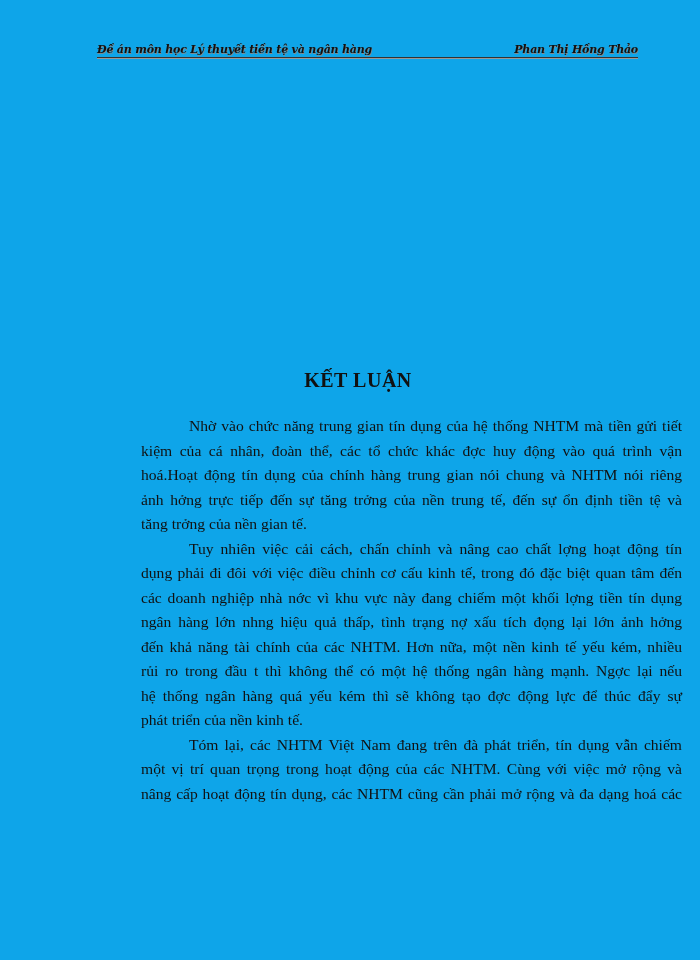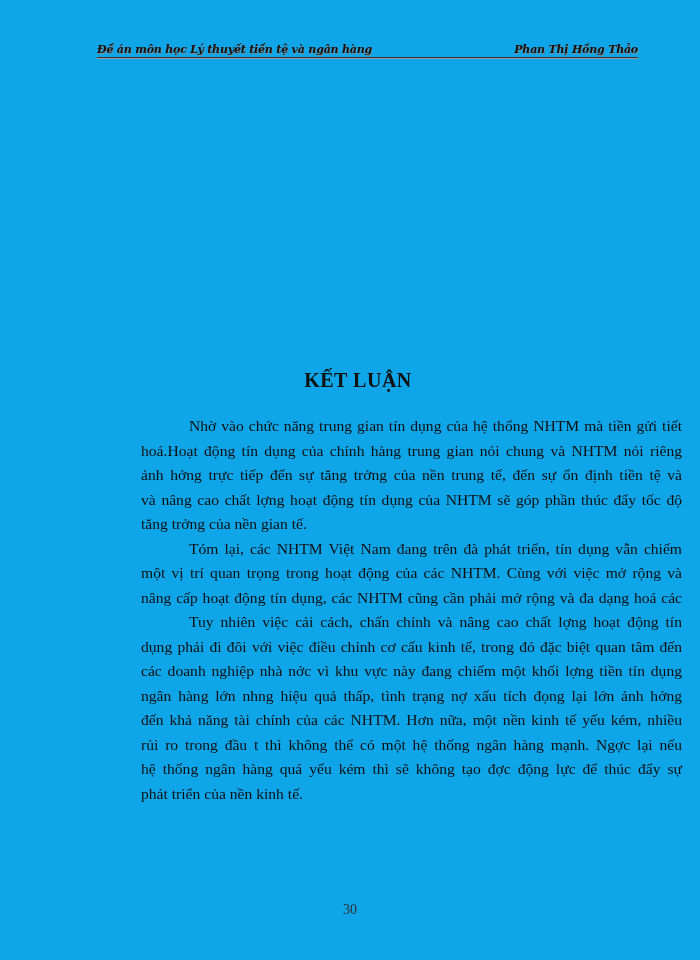--- a/index.html
+++ b/index.html
@@ -102,37 +102,36 @@
   <div class="running-header">
     <span>Đề án môn học Lý thuyết tiền tệ và ngân hàng</span>
     <span>Phan Thị Hồng Thảo</span>
   </div>
 
   <div class="title">KẾT LUẬN</div>
 
   <div class="body">
     <p>
       <span class="line first">Nhờ vào chức năng trung gian tín dụng của hệ thống NHTM mà tiền gửi tiết</span>
+      <span class="line">kiệm của cá nhân, đoàn thể, các tổ chức khác đợc   huy động vào quá trình vận</span>
       <span class="line">hoá.Hoạt động tín dụng của chính hàng trung gian nói chung và NHTM nói riêng</span>
       <span class="line">ảnh hởng   trực tiếp đến sự tăng trởng   của nền trung tế, đến sự ổn định tiền tệ và</span>
-      <span class="line">và nâng cao chất lợng   hoạt động tín dụng của NHTM sẽ góp phần thúc đẩy tốc độ</span>
       <span class="line last">tăng trởng   của nền gian tế.</span>
-    </p>
-    <p>
-      <span class="line first">Tóm lại, các NHTM Việt Nam đang trên đà phát triển, tín dụng vẫn chiếm</span>
-      <span class="line">một vị trí quan trọng trong hoạt động của các NHTM. Cùng với việc mở rộng và</span>
-      <span class="line">nâng cấp hoạt động tín dụng, các NHTM cũng cần phải mở rộng và đa dạng hoá các</span>
     </p>
     <p>
       <span class="line first">Tuy nhiên việc cải cách, chấn chỉnh và nâng cao chất lợng   hoạt động tín</span>
       <span class="line">dụng phải đi đôi với việc điều chỉnh cơ cấu kinh tế, trong đó đặc biệt quan tâm đến</span>
       <span class="line">các doanh nghiệp nhà nớc   vì khu vực này đang chiếm một khối lợng   tiền tín dụng</span>
       <span class="line">ngân hàng lớn nhng   hiệu quả thấp, tình trạng nợ xấu tích đọng lại lớn ảnh hởng</span>
       <span class="line">đến khả năng tài chính của các NHTM. Hơn nữa, một nền kinh tế yếu kém, nhiều</span>
       <span class="line">rủi ro trong đầu t   thì không thể có một hệ thống ngân hàng mạnh. Ngợc   lại nếu</span>
       <span class="line">hệ thống ngân hàng quá yếu kém thì sẽ không tạo đợc   động lực để thúc đẩy sự</span>
       <span class="line last">phát triển  của nền kinh tế.</span>
     </p>
+    <p>
+      <span class="line first">Tóm lại, các NHTM Việt Nam đang trên đà phát triển, tín dụng vẫn chiếm</span>
+      <span class="line">một vị trí quan trọng trong hoạt động của các NHTM. Cùng với việc mở rộng và</span>
+      <span class="line">nâng cấp hoạt động tín dụng, các NHTM cũng cần phải mở rộng và đa dạng hoá các</span>
+    </p>
   </div>
 
-  <div class="page-number">30</div>
 
 </div>
 
 </body></html>

